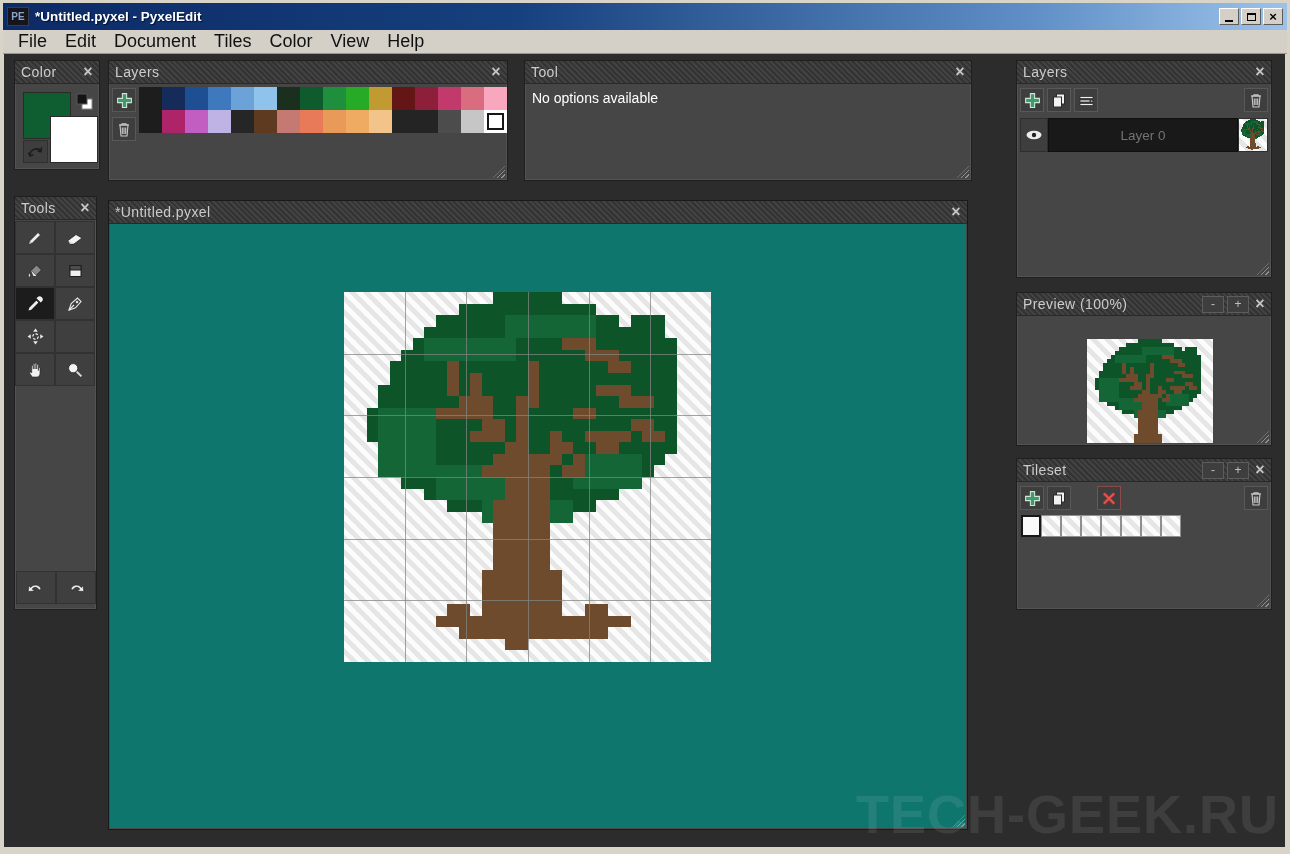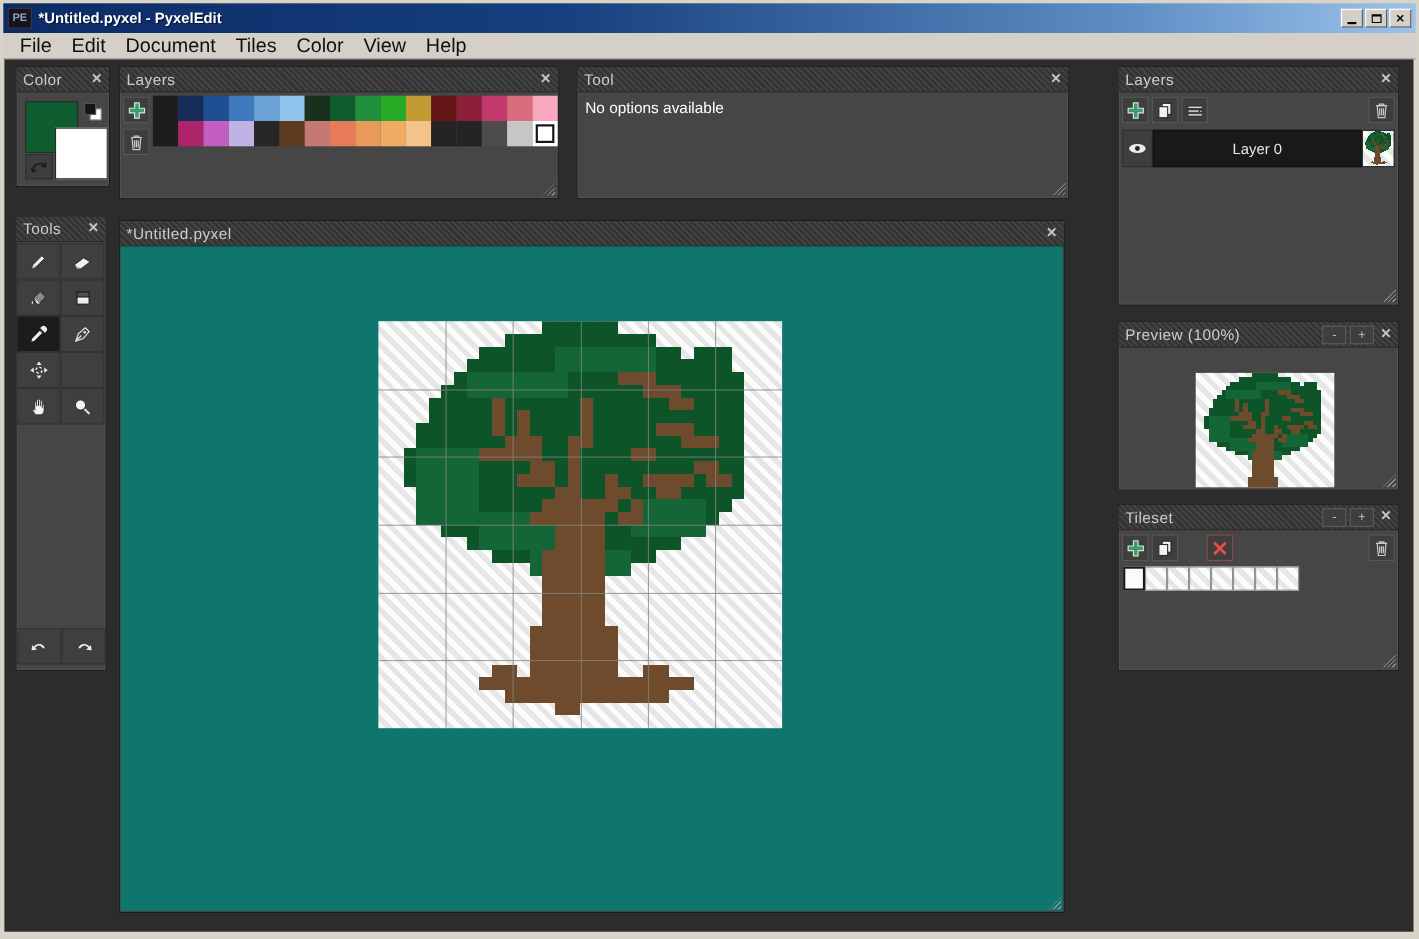--- a/index.html
+++ b/index.html
@@ -83,21 +83,21 @@
   .gridline{position:absolute;background:rgba(130,134,130,.75);}
   .doc-status{position:absolute;left:1px;right:1px;bottom:1px;height:27px;background:#272727;
     border-top:1px solid #1d1d1d;color:#b4b4b4;font-size:13.5px;display:flex;gap:20px;
     align-items:center;padding:0 9px;box-sizing:border-box;}
   
   #layers-panel{left:1012px;top:6px;width:256px;height:218px;}
   .layers-toolbar{position:absolute;left:3px;top:27px;right:3px;display:flex;gap:3px;}
   .layer-row{position:absolute;left:3px;top:57px;right:3px;height:34px;display:flex;align-items:stretch;}
   .eye-btn{width:28px;background:#3e3e3e;border:1px solid #2e2e2e;display:flex;
     align-items:center;justify-content:center;box-sizing:border-box;}
-  .layer-name{flex:1;background:#191919;color:#e5e5e5;font-size:13.5px;display:flex;
+  .layer-name{flex:1;background:#191919;color:#737373;font-size:13.5px;display:flex;
     align-items:center;justify-content:center;border:1px solid #101010;}
   .layer-thumb{width:30px;position:relative;overflow:hidden;border:1px solid #2e2e2e;box-sizing:border-box;}
   .layer-thumb svg{position:absolute;inset:0;}
   
   #preview-panel{left:1012px;top:238px;width:256px;height:154px;}
   .preview-box{position:absolute;left:70px;top:46px;width:126px;height:104px;overflow:hidden;}
   .preview-box svg{position:absolute;left:0;top:0;}
   
   #tileset-panel{left:1012px;top:404px;width:256px;height:152px;}
   .tileset-toolbar{position:absolute;left:3px;top:27px;right:3px;display:flex;gap:3px;align-items:center;}
@@ -633,13 +633,14 @@
         <div class="tile-cell stripes"></div>
         <div class="tile-cell stripes"></div>
         <div class="tile-cell stripes"></div>
         <div class="tile-cell stripes"></div>
         <div class="tile-cell stripes"></div>
         <div class="tile-cell stripes"></div>
       </div>
     <div class="grip"></div>
   </div>
 
+  <div class="watermark">TECH-GEEK.RU</div>
 </div>
 
 </body></html>

